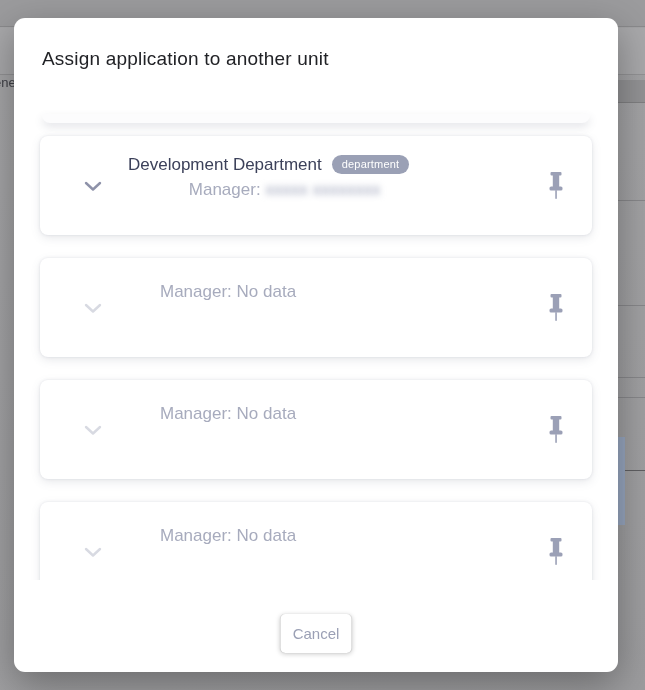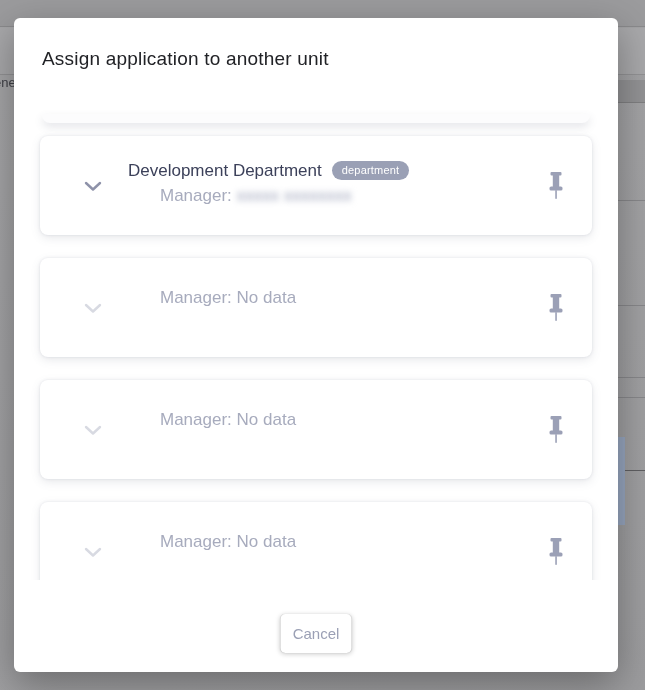--- a/index.html
+++ b/index.html
@@ -18,21 +18,21 @@
   .bg-row-dark { position:absolute; top:80px; right:0; width:27px; height:23px; background:#929294; border-bottom:1px solid #7f7f81; }
   .bg-rline { position:absolute; right:0; width:27px; height:0; border-top:1px solid #87878a; }
   .bg-rline.l1 { top:200px; } .bg-rline.l2 { top:305px; }
   .bg-rline.l3 { top:377px; } .bg-rline.l4 { top:397px; }
   .bg-rline.l5 { top:470px; border-top-color:#5f5f62; }
   .bg-thumb { position:absolute; top:437px; right:20px; width:7px; height:88px; background:#97a6bf; }
 
   
   .modal {
     position:absolute; left:14px; top:18px; width:604px; height:654px;
-    background:#ffffff; border-radius:6px;
+    background:#ffffff; border-radius:11px;
     box-shadow:0 12px 38px rgba(0,0,0,.33);
   }
   .dialog-title {
     position:absolute; left:28px; top:30px;
     font-size:19px; line-height:22px; color:#212226; letter-spacing:.2px;
   }
 
   .unit-list {
     position:absolute; top:92px; left:0; right:0; bottom:92px;
     padding:0 26px; overflow:hidden;
@@ -46,21 +46,21 @@
   .unit-card {
     position:relative; height:99px; margin-bottom:23px;
     background:#fff; border-radius:8px; cursor:pointer;
     box-shadow:0 0 3px rgba(100,105,130,.16), 0 3px 10px rgba(100,105,130,.15);
   }
   .chevron { position:absolute; left:44px; top:45px; width:18px; height:11px; }
   .chevron svg { display:block; }
   .chevron.active   svg path { stroke:#8e92a9; }
   .chevron.disabled svg path { stroke:#d8dae2; }
 
-  .texts { position:absolute; left:88px; top:25px; }
+  .texts { position:absolute; left:88px; top:19px;text-align:center; }
   .name-row { font-size:17px; line-height:20px; color:#3c415a; font-weight:500; white-space:nowrap; }
   .badge {
     display:inline-block; vertical-align:2px; margin-left:10px;
     background:#9aa0b5; color:#ffffff; font-size:11px; font-weight:400;
     line-height:11px; padding:4px 10px 4px; border-radius:11px; letter-spacing:.2px;
   }
   .manager-row { margin-top:6px; font-size:17px; line-height:17px; color:#a7abbd;margin-left:32px; }
   .redacted { filter:blur(3px); color:#9aa0b8; }
 
   .pin-btn {

